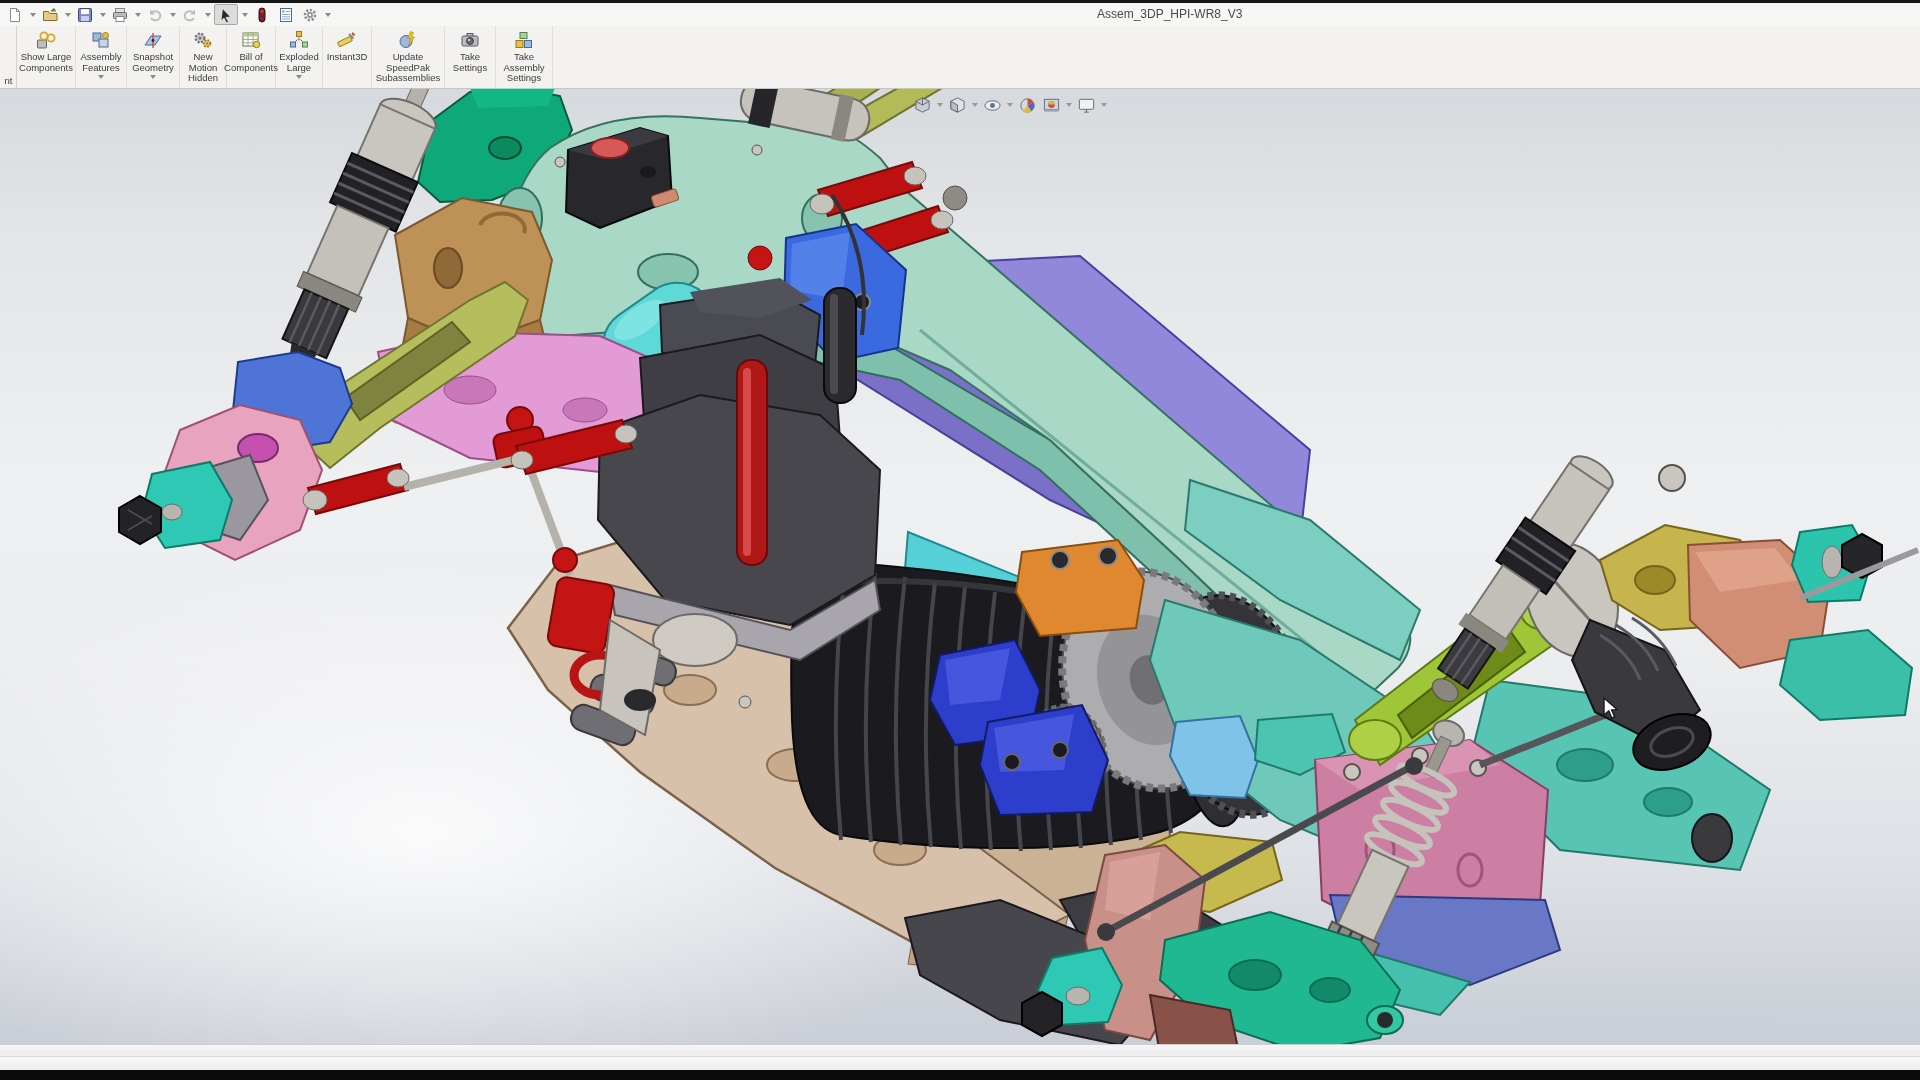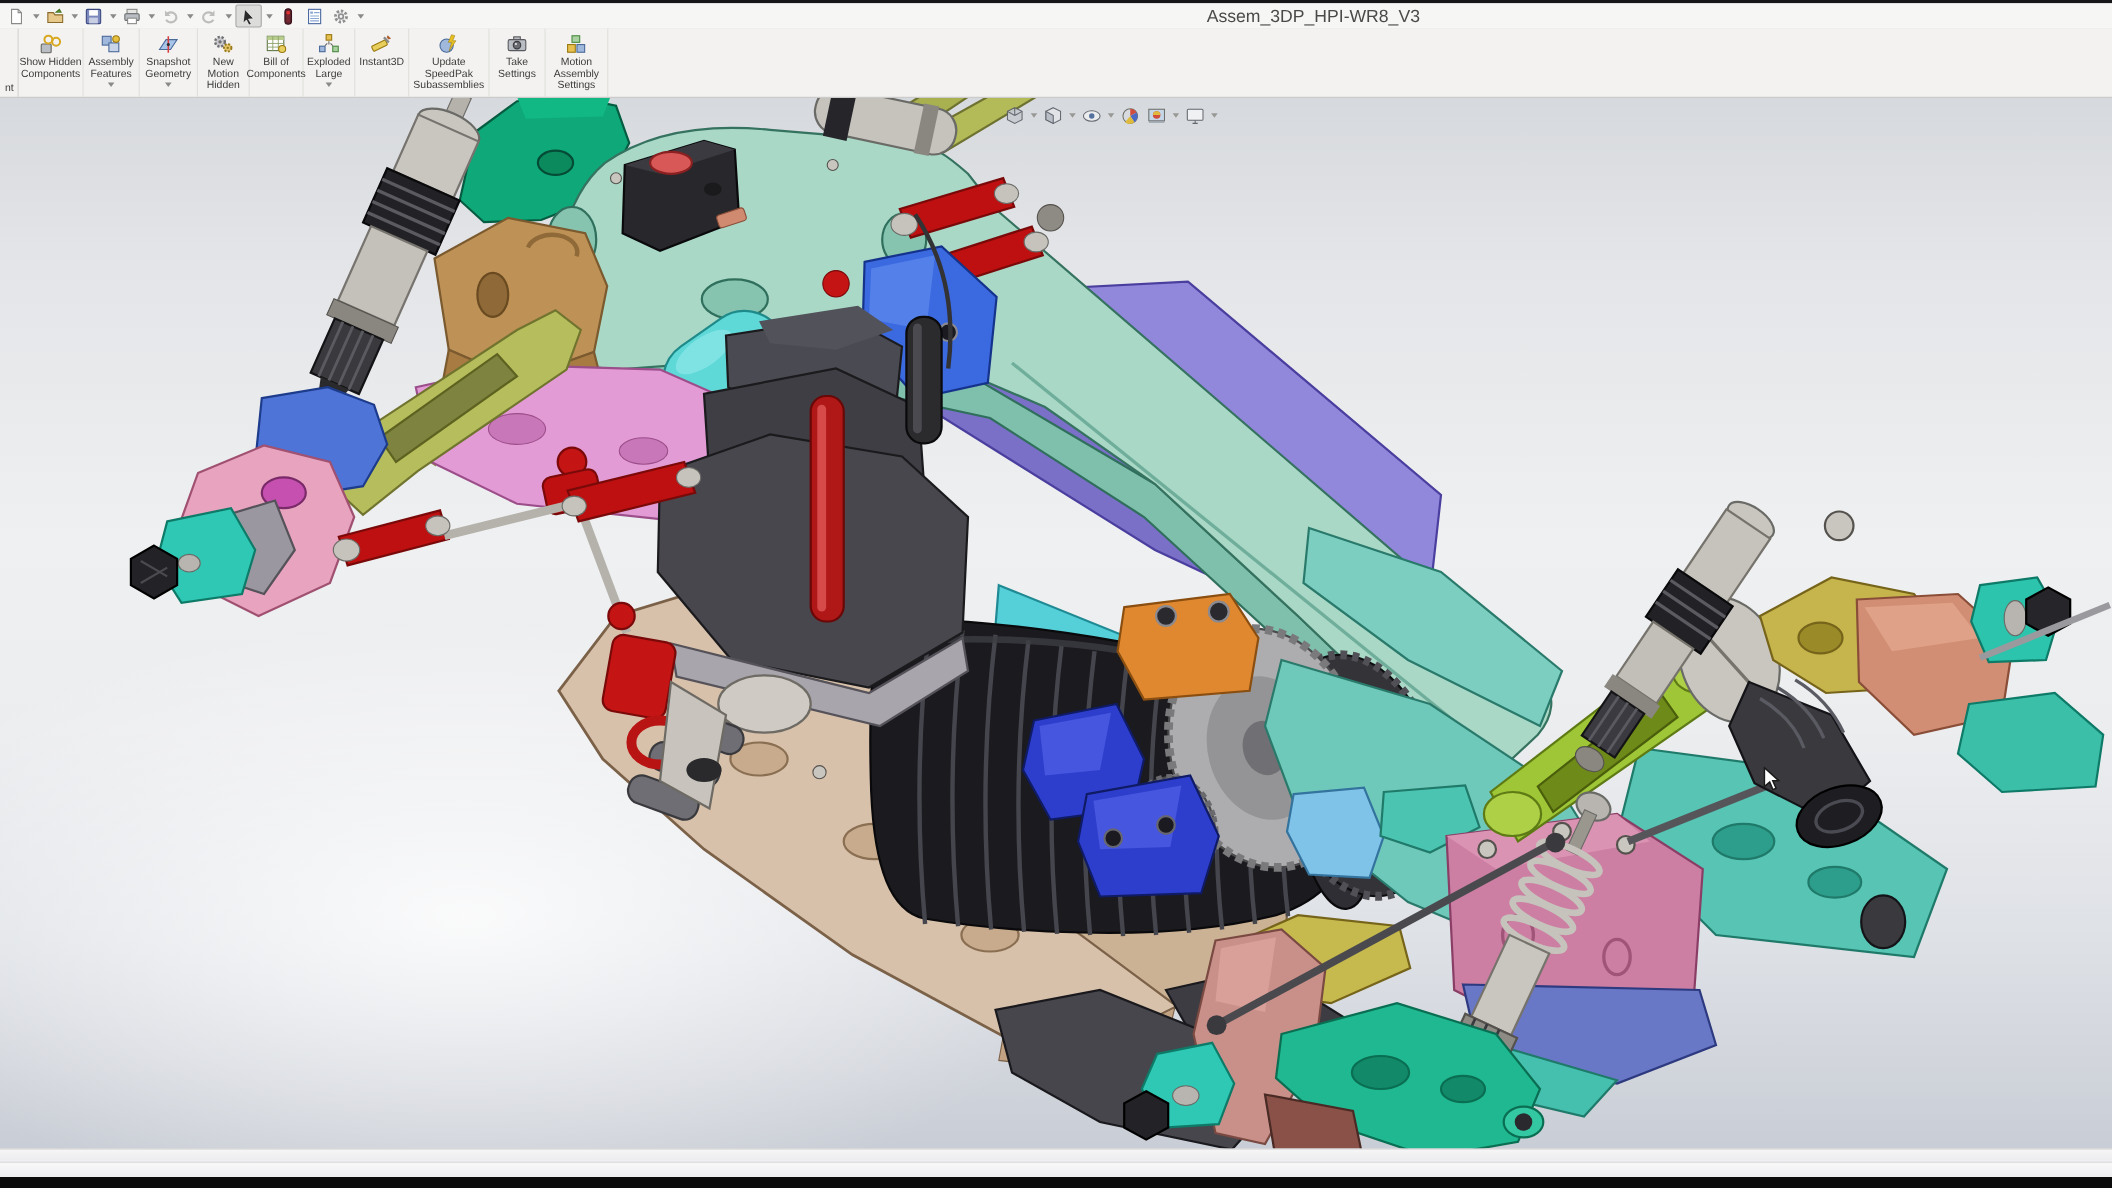--- a/index.html
+++ b/index.html
@@ -10,21 +10,21 @@
   
   .menubar{position:absolute;left:0;top:3px;width:1920px;height:23px;background:#F6F6F5;
            border-bottom:1px solid #E3E2E0;display:flex;align-items:center;}
   .qat{display:flex;align-items:center;padding-left:4px;gap:2px;}
   .qat-btn{display:flex;align-items:center;justify-content:center;width:22px;height:19px;}
   .qat-btn svg{width:16px;height:16px;}
   .qat-btn.pressed{background:#DCDCDA;border:1px solid #A8A8A6;border-radius:2px;}
   .caret{width:0;height:0;border-left:3.5px solid transparent;border-right:3.5px solid transparent;
          border-top:4px solid #8A8A88;display:inline-block;}
   .qat-caret{display:flex;align-items:center;justify-content:center;width:9px;height:19px;}
-  .doc-title{position:absolute;left:1097px;top:4px;width:200px;font-size:16px;color:#4A4A48;
+  .doc-title{position:absolute;left:1097px;top:4px;width:200px;font-size:12px;color:#4A4A48;
              white-space:nowrap;}
   
   .ribbon{position:absolute;left:0;top:26px;width:1920px;height:62px;background:#F3F2F0;
           border-bottom:1px solid #C6C5C2;display:flex;align-items:stretch;}
   .rbtn{display:flex;flex-direction:column;align-items:center;padding-top:4px;position:relative;
         border-right:1px solid #E0DFDC;}
   .rbtn .ricon{height:20px;display:flex;align-items:flex-end;justify-content:center;}
   .rbtn .ricon svg{width:20px;height:20px;}
   .rbtn .rlabel{font-size:9.5px;line-height:10.5px;color:#3C3C3A;text-align:center;
                 margin-top:2px;white-space:normal;}
@@ -163,21 +163,21 @@
     </div>
     <div class="rbtn" style="width:58px">
       <span class="ricon">
         <svg viewBox="0 0 20 20">
             <rect x="1.5" y="10" width="9" height="8" rx="1" fill="#B9BDC4" stroke="#66665F"></rect>
             <circle cx="8" cy="6" r="3.6" fill="none" stroke="#D8A820" stroke-width="1.8"></circle>
             <circle cx="15" cy="8" r="3.6" fill="none" stroke="#D8A820" stroke-width="1.8"></circle>
             <path d="M11.3 6.8l1 .7" stroke="#D8A820" stroke-width="1.5"></path>
           </svg>
       </span>
-      <span class="rlabel">Show Hidden Components</span>
+      <span class="rlabel">Show Large Components</span>
     </div>
     <div class="rbtn" style="width:50px">
       <span class="ricon">
         <svg viewBox="0 0 20 20">
             <rect x="2" y="3" width="8" height="8" fill="#9FB8DC" stroke="#4A6A9A"></rect>
             <rect x="8" y="9" width="9" height="8" fill="#C8D4E8" stroke="#4A6A9A"></rect>
             <circle cx="14.5" cy="5.5" r="3" fill="#E8C040" stroke="#9A7A10"></circle>
           </svg>
       </span>
       <span class="rlabel">Assembly Features</span>
@@ -259,21 +259,21 @@
       <span class="rlabel">Take Settings</span>
     </div>
     <div class="rbtn" style="width:56px">
       <span class="ricon">
         <svg viewBox="0 0 20 20">
             <rect x="6" y="2.5" width="7" height="6" fill="#A8D0A0" stroke="#4A8A40"></rect>
             <rect x="2" y="10.5" width="7" height="7" fill="#E8C050" stroke="#9A7A10"></rect>
             <rect x="10.5" y="10.5" width="7" height="7" fill="#9FB8DC" stroke="#4A6A9A"></rect>
           </svg>
       </span>
-      <span class="rlabel">Motion Assembly Settings</span>
+      <span class="rlabel">Take Assembly Settings</span>
     </div>
   </div>
 
   <div class="viewport">
     <svg class="model" width="1920" height="1080" viewBox="0 0 1920 1080">
 
       <g>
         <polygon points="848,268 1080,256 1310,450 1300,540 1060,420 845,300" fill="#9188DC" stroke="#4A3E9E" stroke-width="2"></polygon>
         <polygon points="845,300 1060,420 1300,540 1296,615 1050,500 842,370" fill="#7A70C8" stroke="#4A3E9E" stroke-width="2"></polygon>
       </g>

